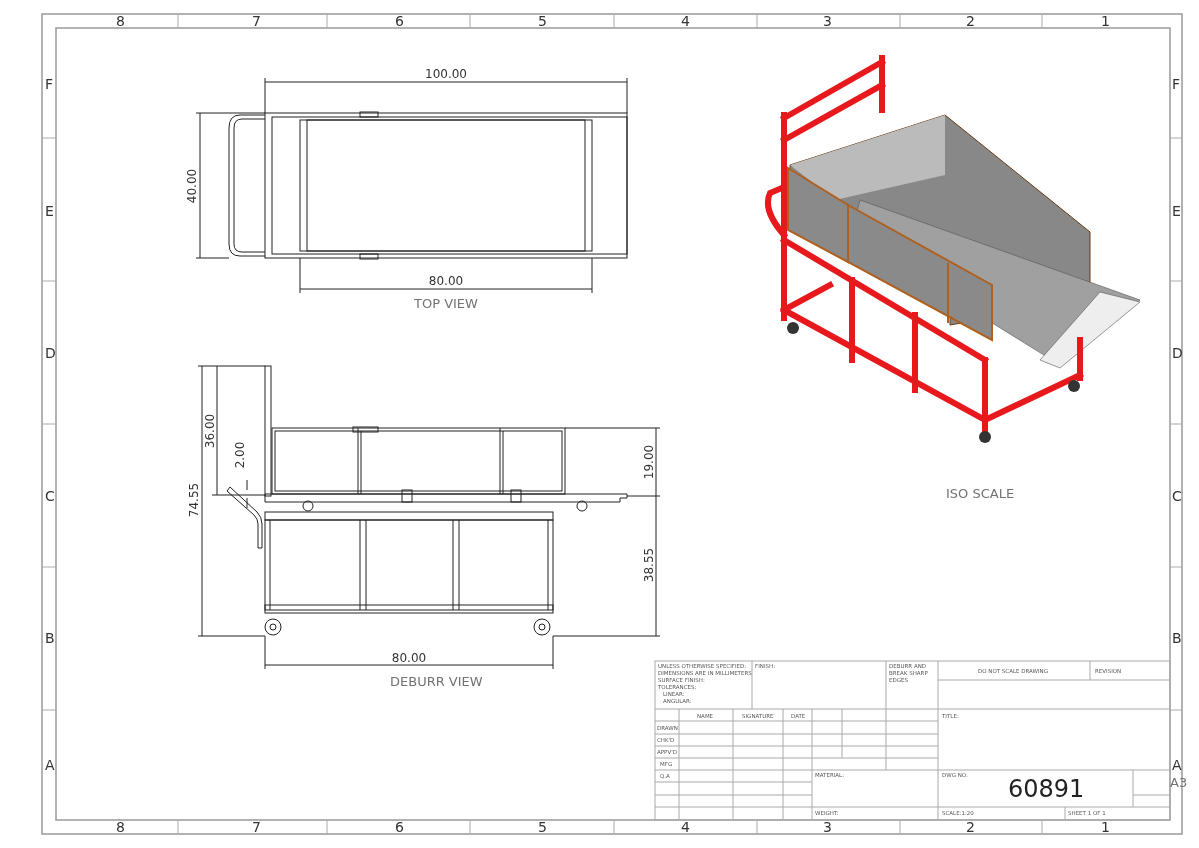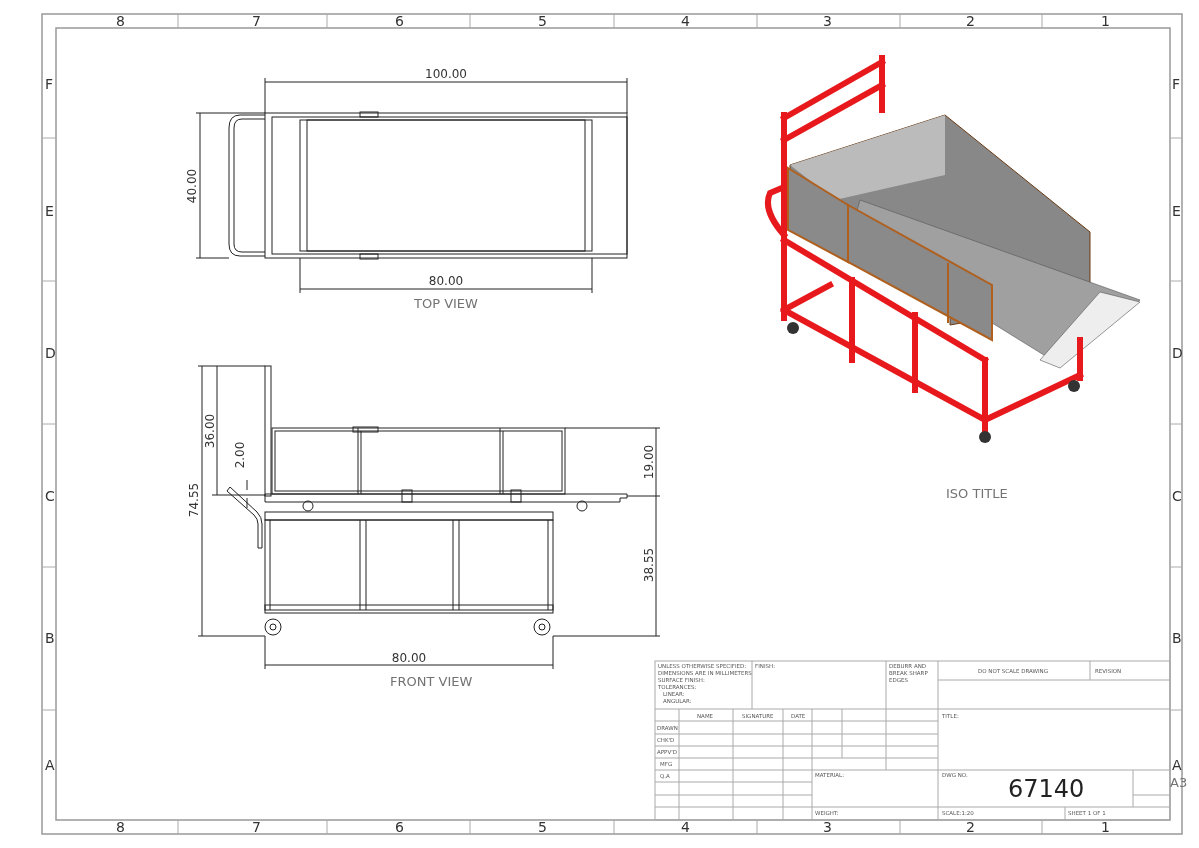--- a/index.html
+++ b/index.html
@@ -205,22 +205,22 @@
 <div class="zone-label" style="left:45px;top:757px">A</div>
 <div class="zone-label" style="left:1172px;top:76px">F</div>
 <div class="zone-label" style="left:1172px;top:203px">E</div>
 <div class="zone-label" style="left:1172px;top:345px">D</div>
 <div class="zone-label" style="left:1172px;top:488px">C</div>
 <div class="zone-label" style="left:1172px;top:630px">B</div>
 <div class="zone-label" style="left:1172px;top:757px">A</div>
 
 
 <div class="view-label" style="left:414px;top:296px">TOP VIEW</div>
-<div class="view-label" style="left:390px;top:674px">FRONT VIEW</div>
-<div class="view-label" style="left:946px;top:486px">ISO TITLE</div>
+<div class="view-label" style="left:390px;top:674px">DEBURR VIEW</div>
+<div class="view-label" style="left:946px;top:486px">ISO SCALE</div>
 
 
 <div class="tb" style="left:658px;top:663px">
   <div>UNLESS OTHERWISE SPECIFIED:</div>
   <div>DIMENSIONS ARE IN MILLIMETERS</div>
   <div>SURFACE FINISH:</div>
   <div>TOLERANCES:</div>
   <div style="padding-left:5px">LINEAR:</div>
   <div style="padding-left:5px">ANGULAR:</div>
 </div>
@@ -237,17 +237,17 @@
 <div class="tb" style="left:791px;top:713px">DATE</div>
 <div class="tb" style="left:657px;top:725px">DRAWN</div>
 <div class="tb" style="left:657px;top:737px">CHK'D</div>
 <div class="tb" style="left:657px;top:749px">APPV'D</div>
 <div class="tb" style="left:660px;top:761px">MFG</div>
 <div class="tb" style="left:660px;top:773px">Q.A</div>
 <div class="tb" style="left:815px;top:772px">MATERIAL:</div>
 <div class="tb" style="left:815px;top:810px">WEIGHT:</div>
 <div class="tb" style="left:942px;top:713px">TITLE:</div>
 <div class="tb" style="left:942px;top:772px">DWG NO.</div>
-<div class="dwg" style="left:1008px;top:775px">67140</div>
+<div class="dwg" style="left:1008px;top:775px">60891</div>
 <div class="view-label" style="left:1170px;top:775px">A3</div>
 <div class="tb" style="left:942px;top:810px">SCALE:1:20</div>
 <div class="tb" style="left:1068px;top:810px">SHEET 1 OF 1</div>
 </div>
 
 </body></html>

